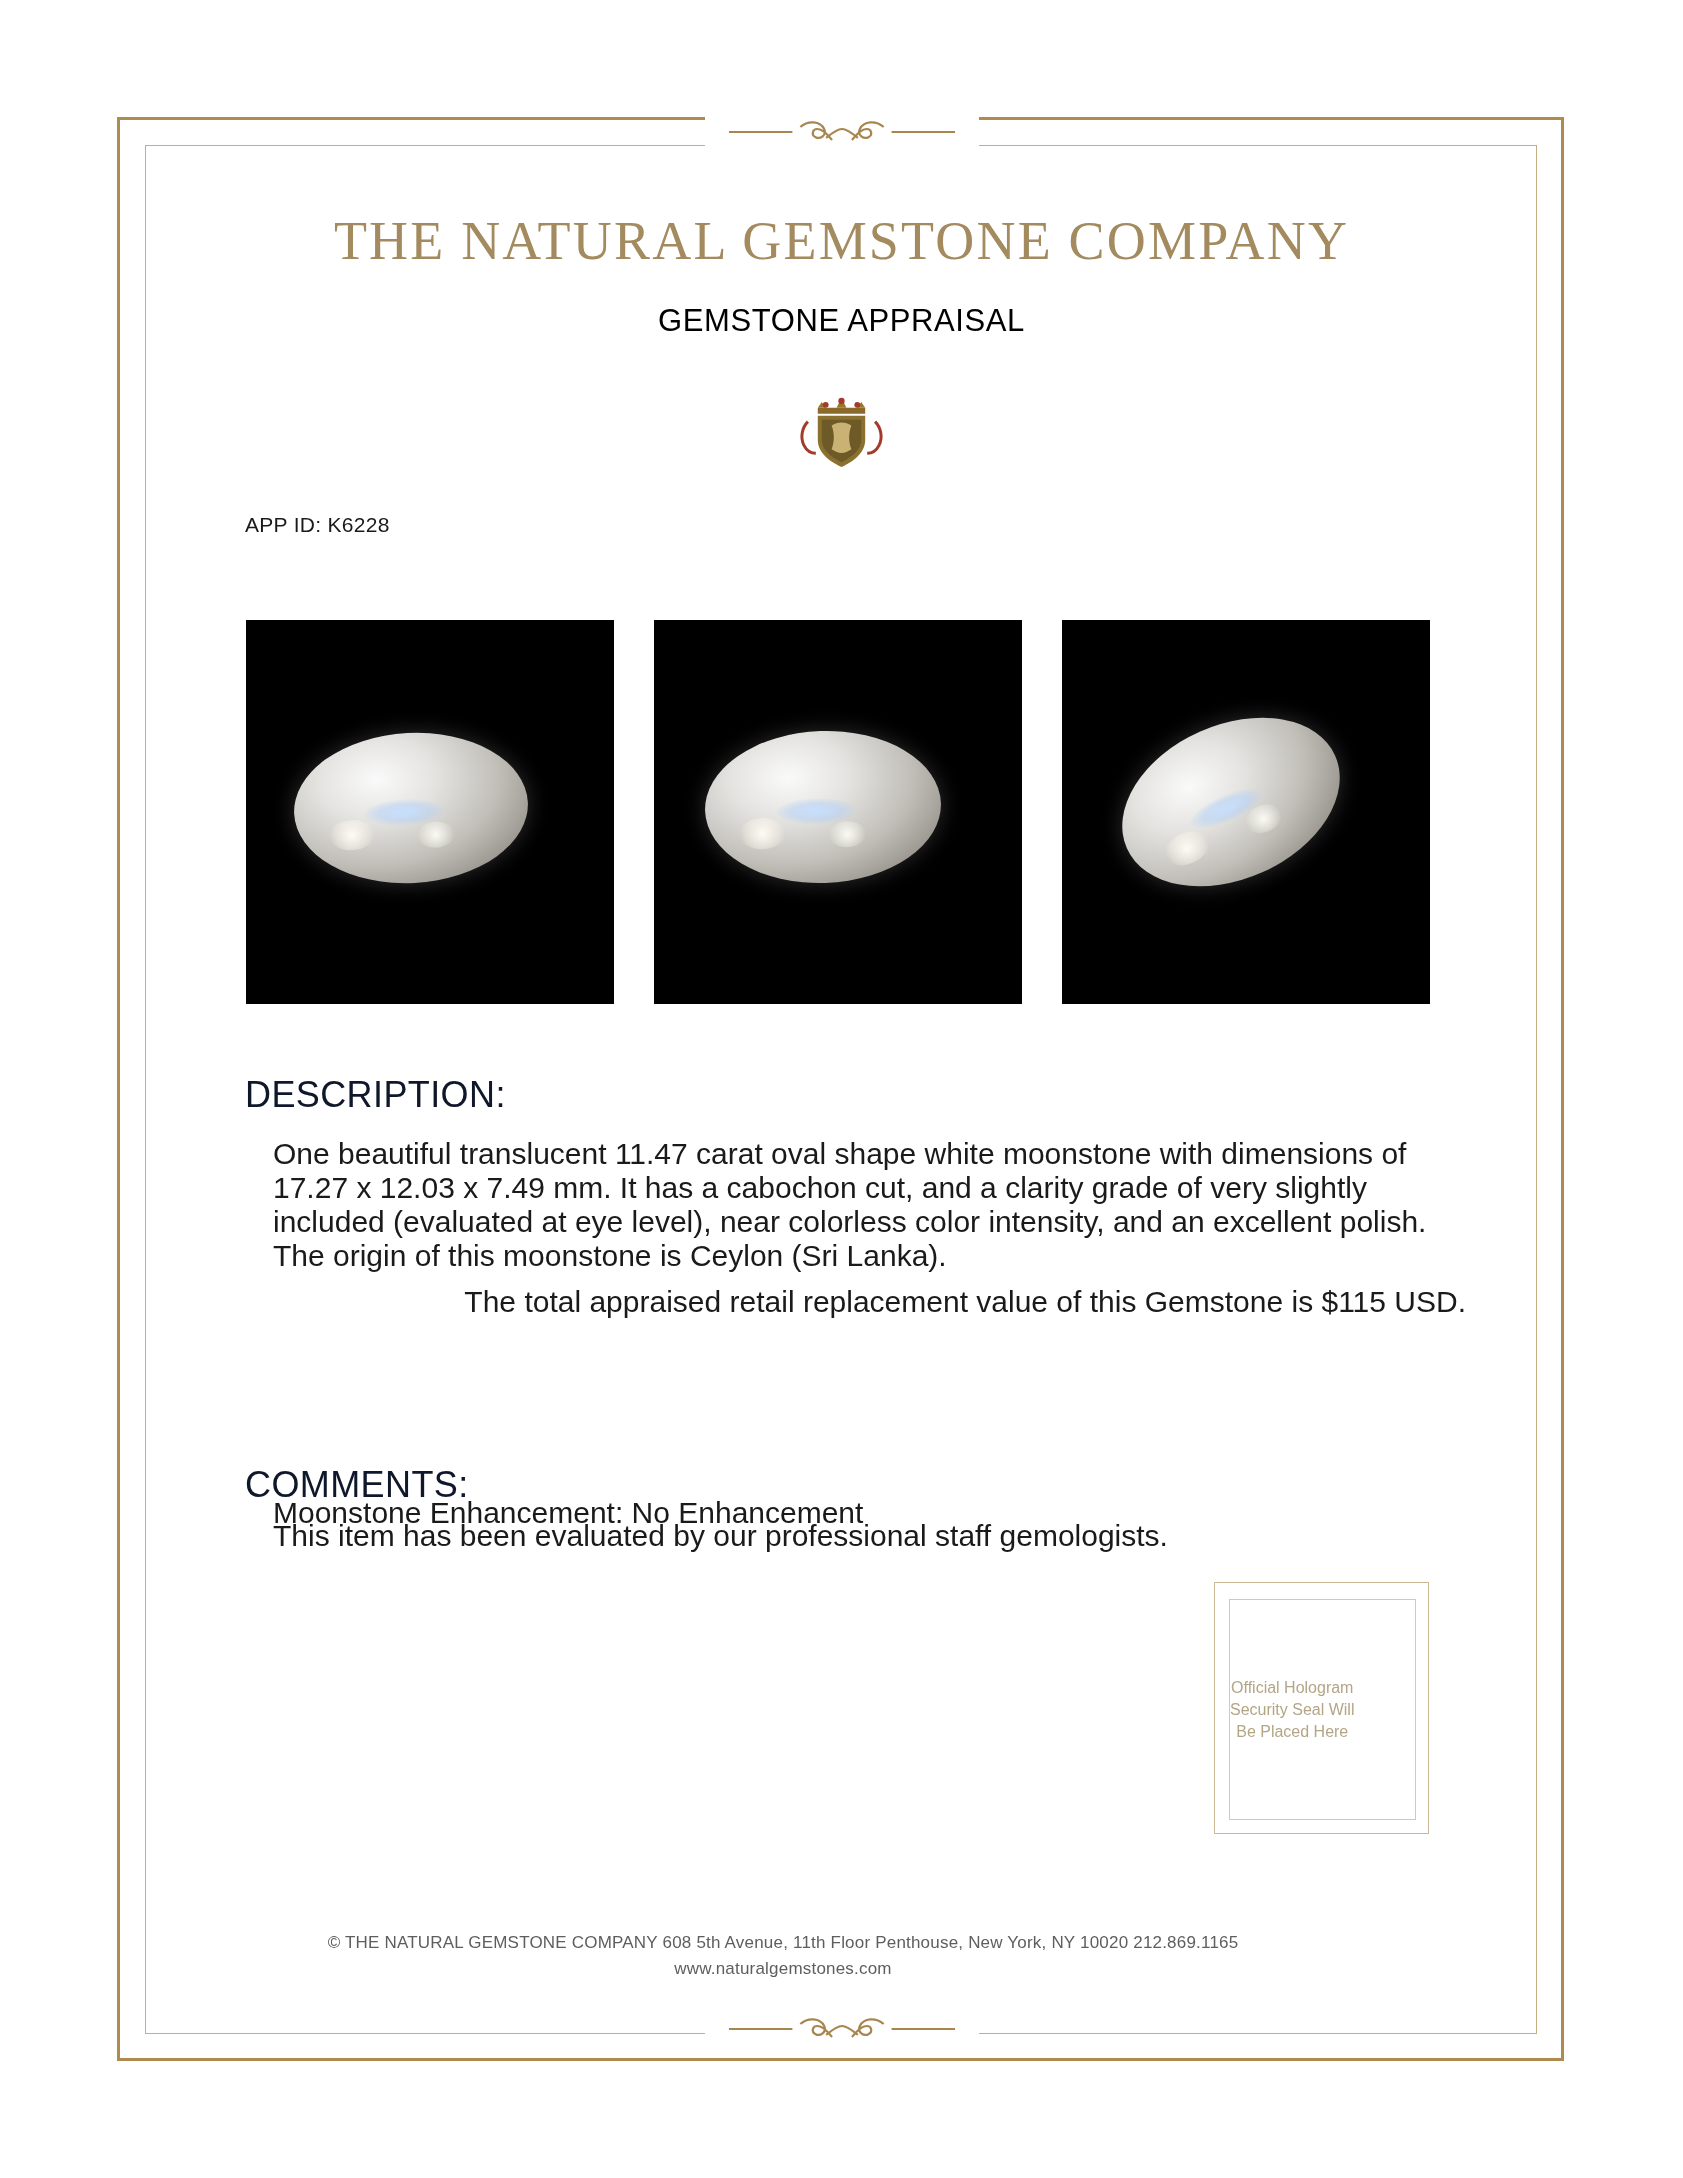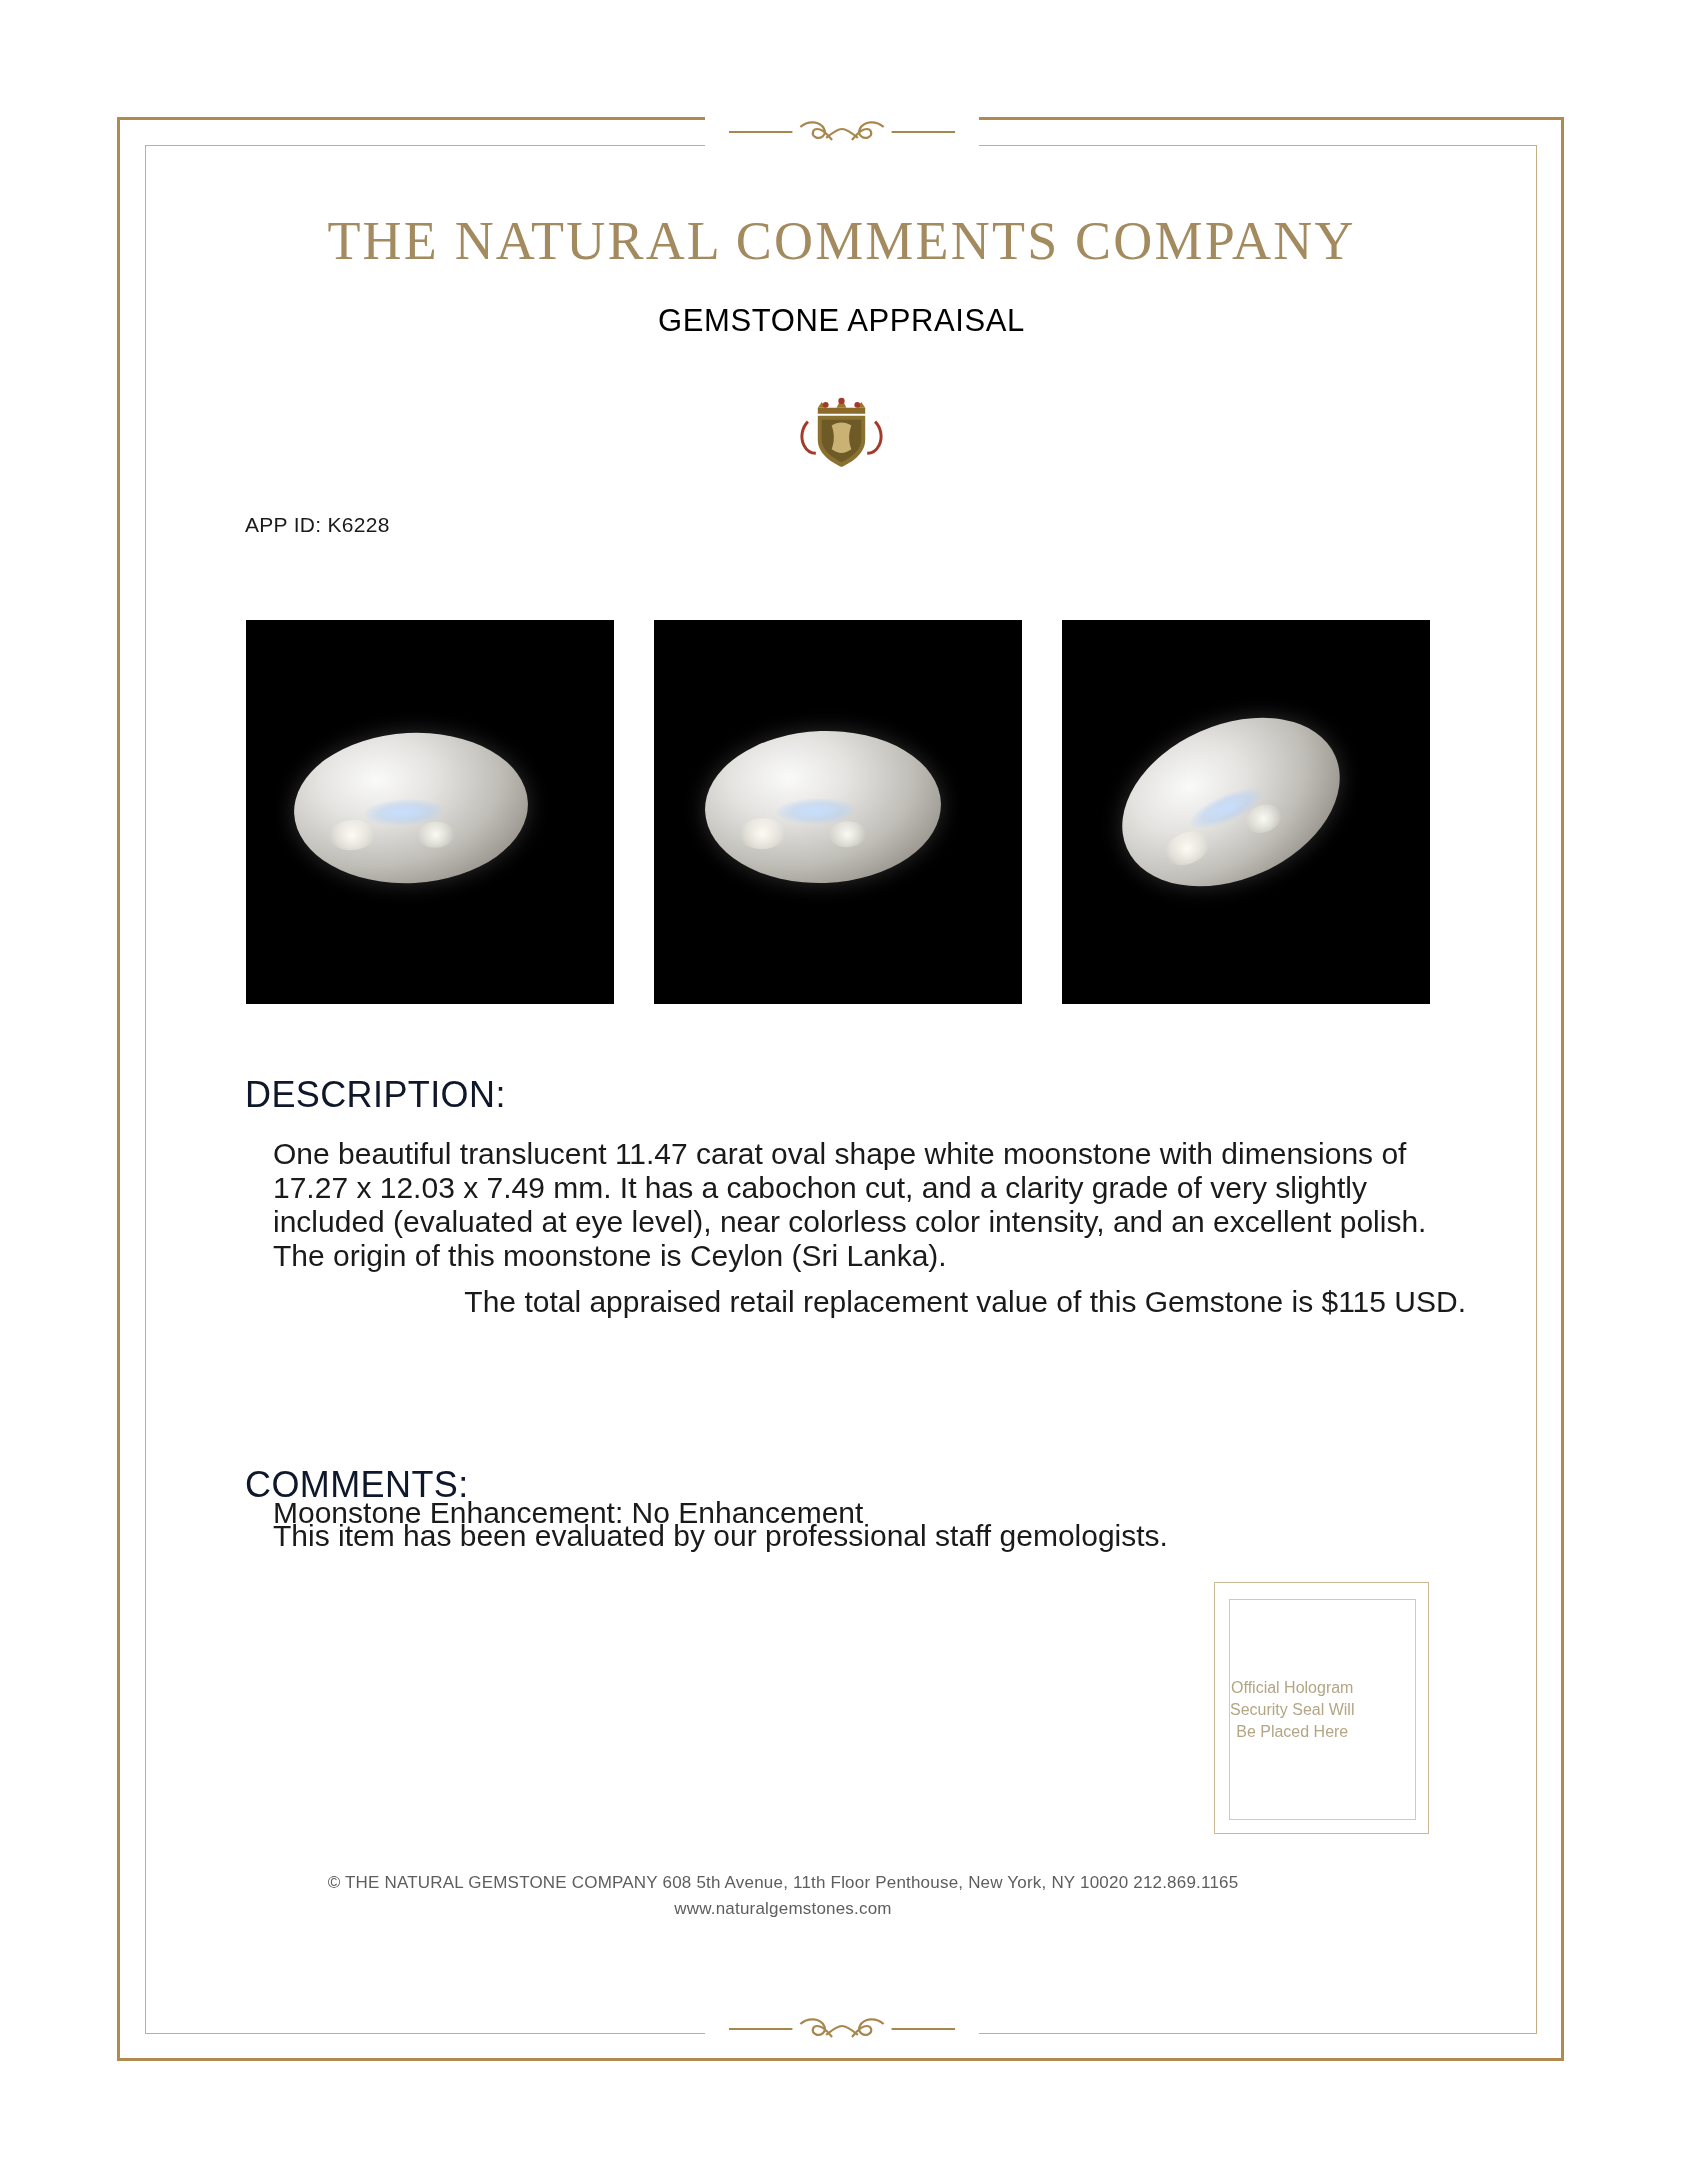--- a/index.html
+++ b/index.html
@@ -218,21 +218,21 @@
     text-align: center;
     font-size: 16px;
     line-height: 22px;
     color: #b4a585;
   }
 
   
   .footer {
     position: absolute;
     left: 0;
-    top: 1870px;
+    top: 1930px;
     width: 1566px;
     text-align: center;
     font-size: 17px;
     line-height: 26px;
     color: #5e5e5e;
     letter-spacing: 0.2px;
   }
   .footer .line2 { }
 </style>
 </head>
@@ -264,21 +264,21 @@
           <path d="M6 15 H70"></path>
           <path d="M170 15 H234"></path>
           <path d="M78 10 c8 -7 20 -6 24 2 c3 6 -4 11 -9 8 c-4 -2 -3 -8 2 -8 c7 0 11 7 15 11"></path>
           <path d="M162 10 c-8 -7 -20 -6 -24 2 c-3 6 4 11 9 8 c4 -2 3 -8 -2 -8 c-7 0 -11 7 -15 11"></path>
           <path d="M104 21 c6 -5 12 -9 16 -9 c4 0 10 4 16 9"></path>
         </g>
       </svg>
     </span>
   </div>
 
-  <div class="company-title">THE NATURAL COMMENTS COMPANY</div>
+  <div class="company-title">THE NATURAL GEMSTONE COMPANY</div>
   <div class="doc-subtitle">GEMSTONE APPRAISAL</div>
 
   <div class="crest">
     <svg width="107" height="81" viewBox="0 0 108 82">
       <g>
         <path d="M30 16 h48 v6 h-48 z" fill="#8c6a2a"></path>
         <path d="M34 10 l4 6 h-8 z" fill="#9b7530"></path>
         <path d="M54 6 l5 10 h-10 z" fill="#9b7530"></path>
         <path d="M74 10 l4 6 h-8 z" fill="#9b7530"></path>
         <circle cx="38" cy="13" r="3" fill="#a33a2a"></circle>

